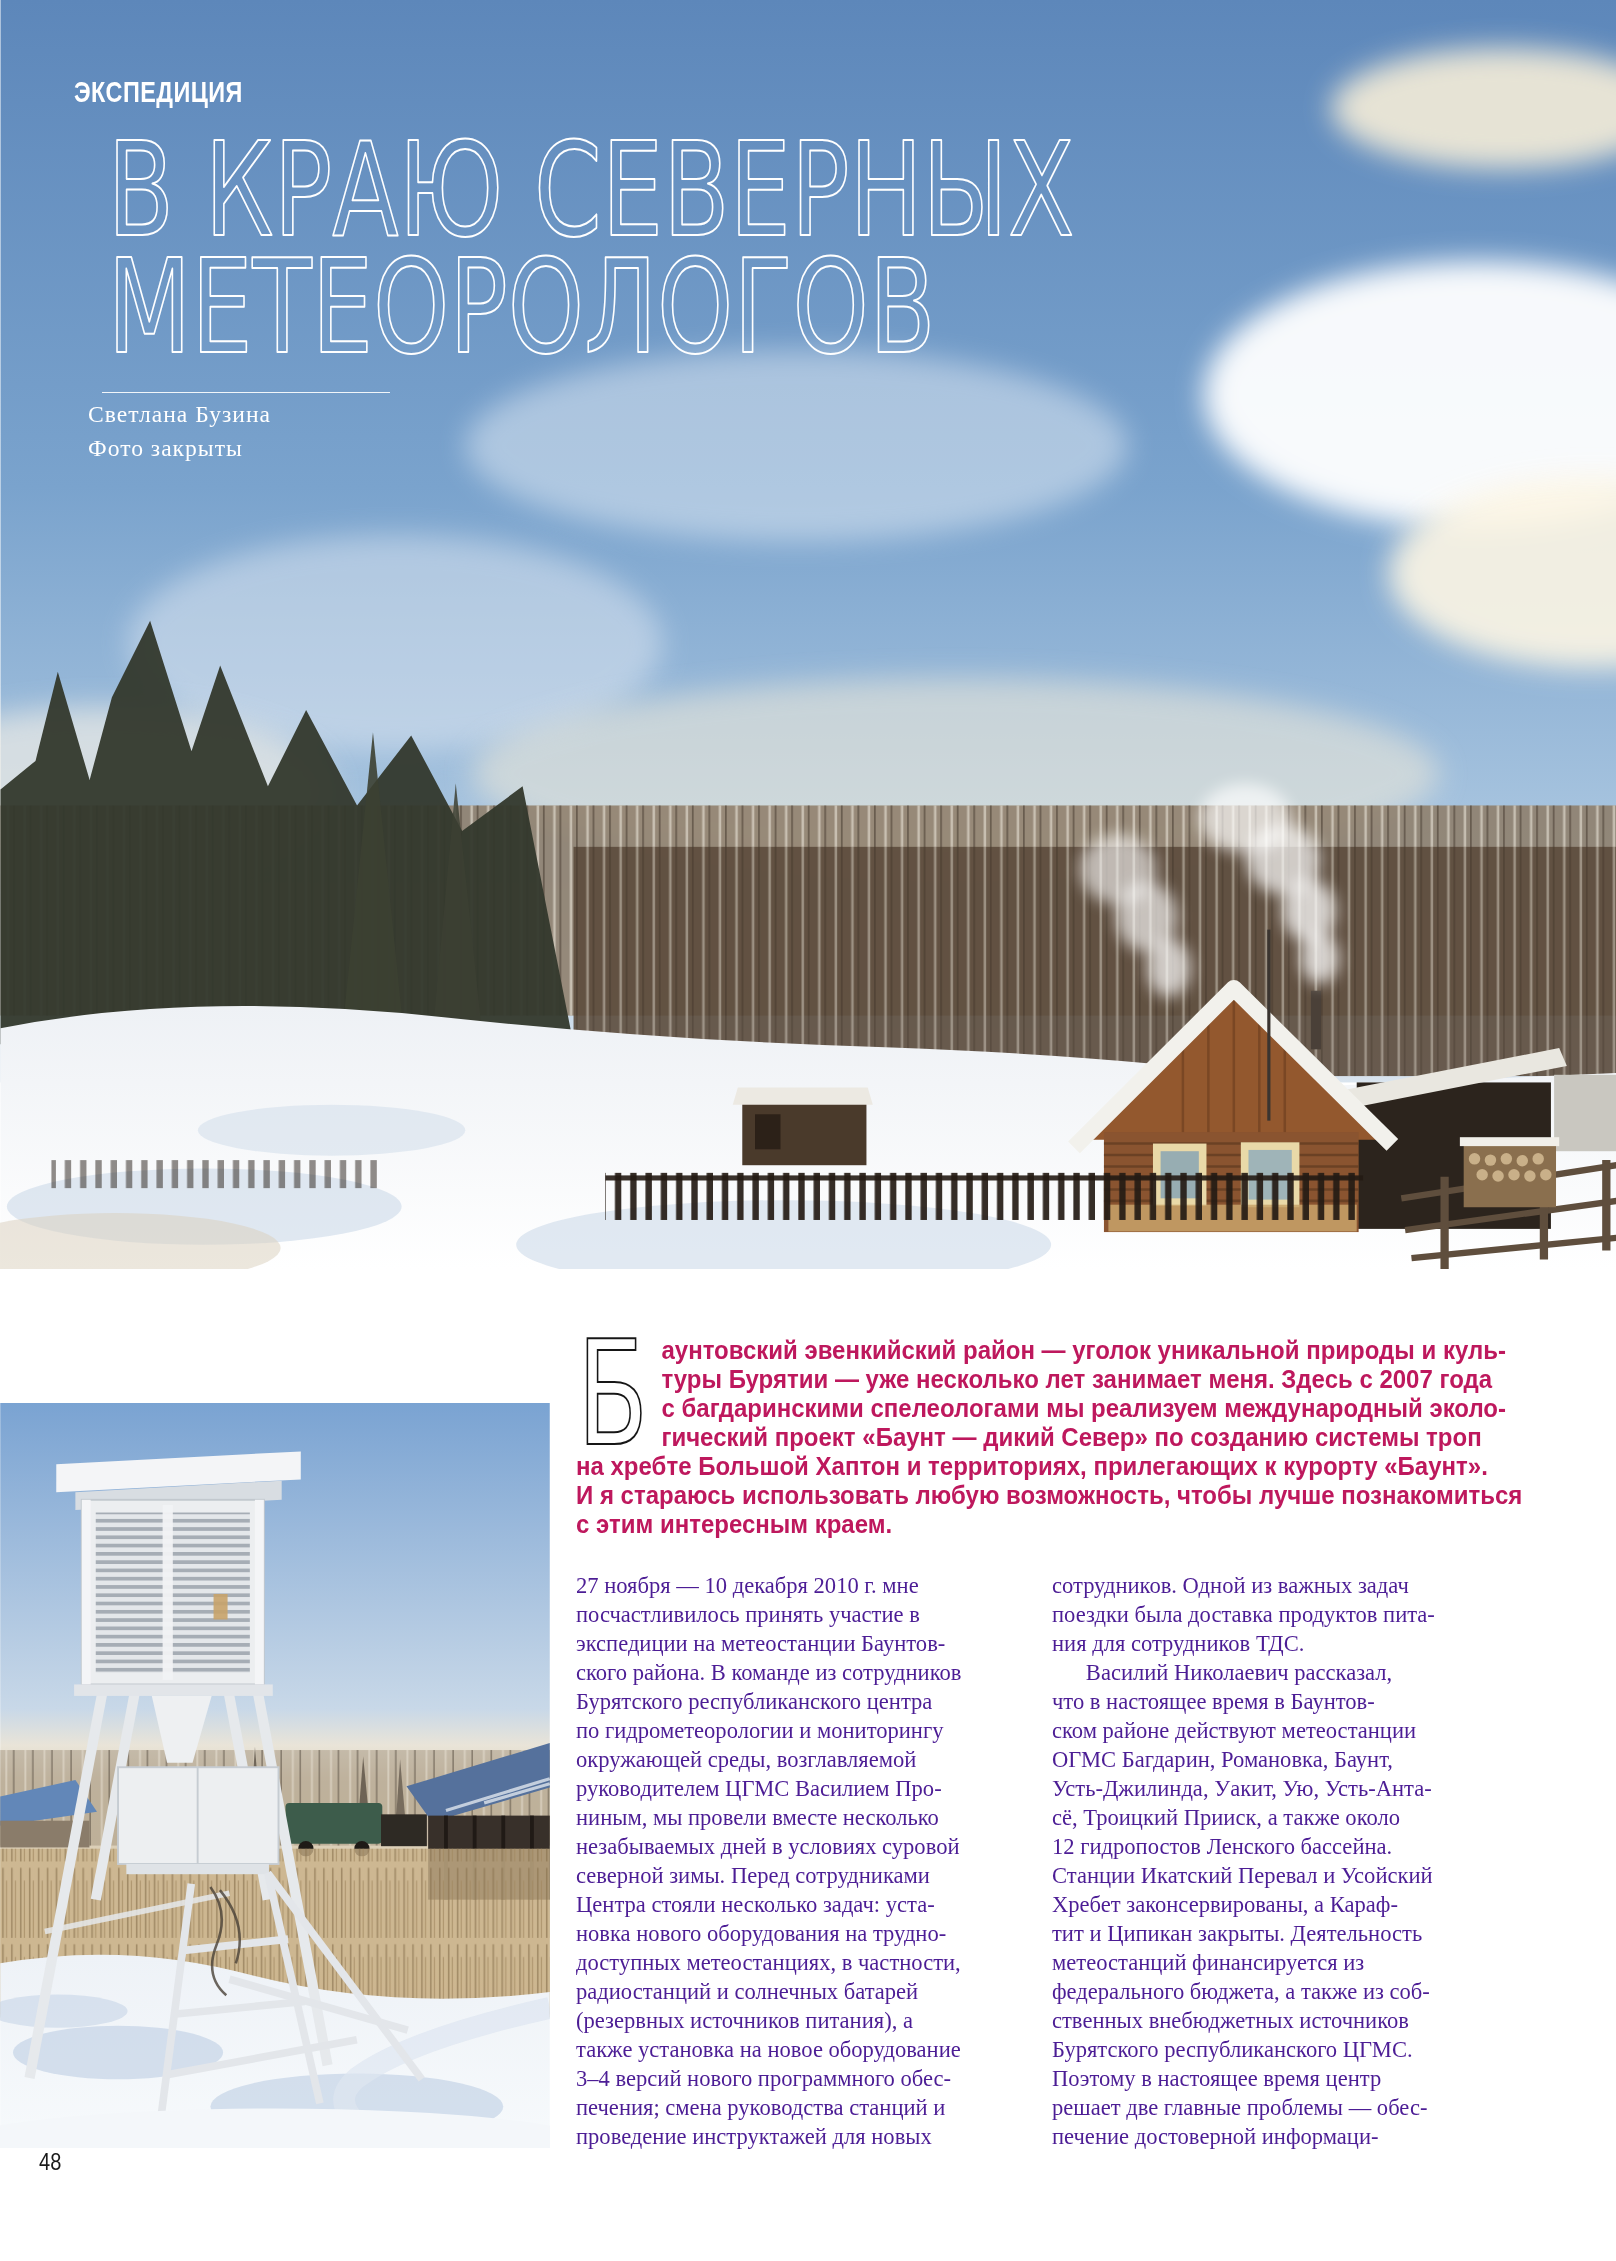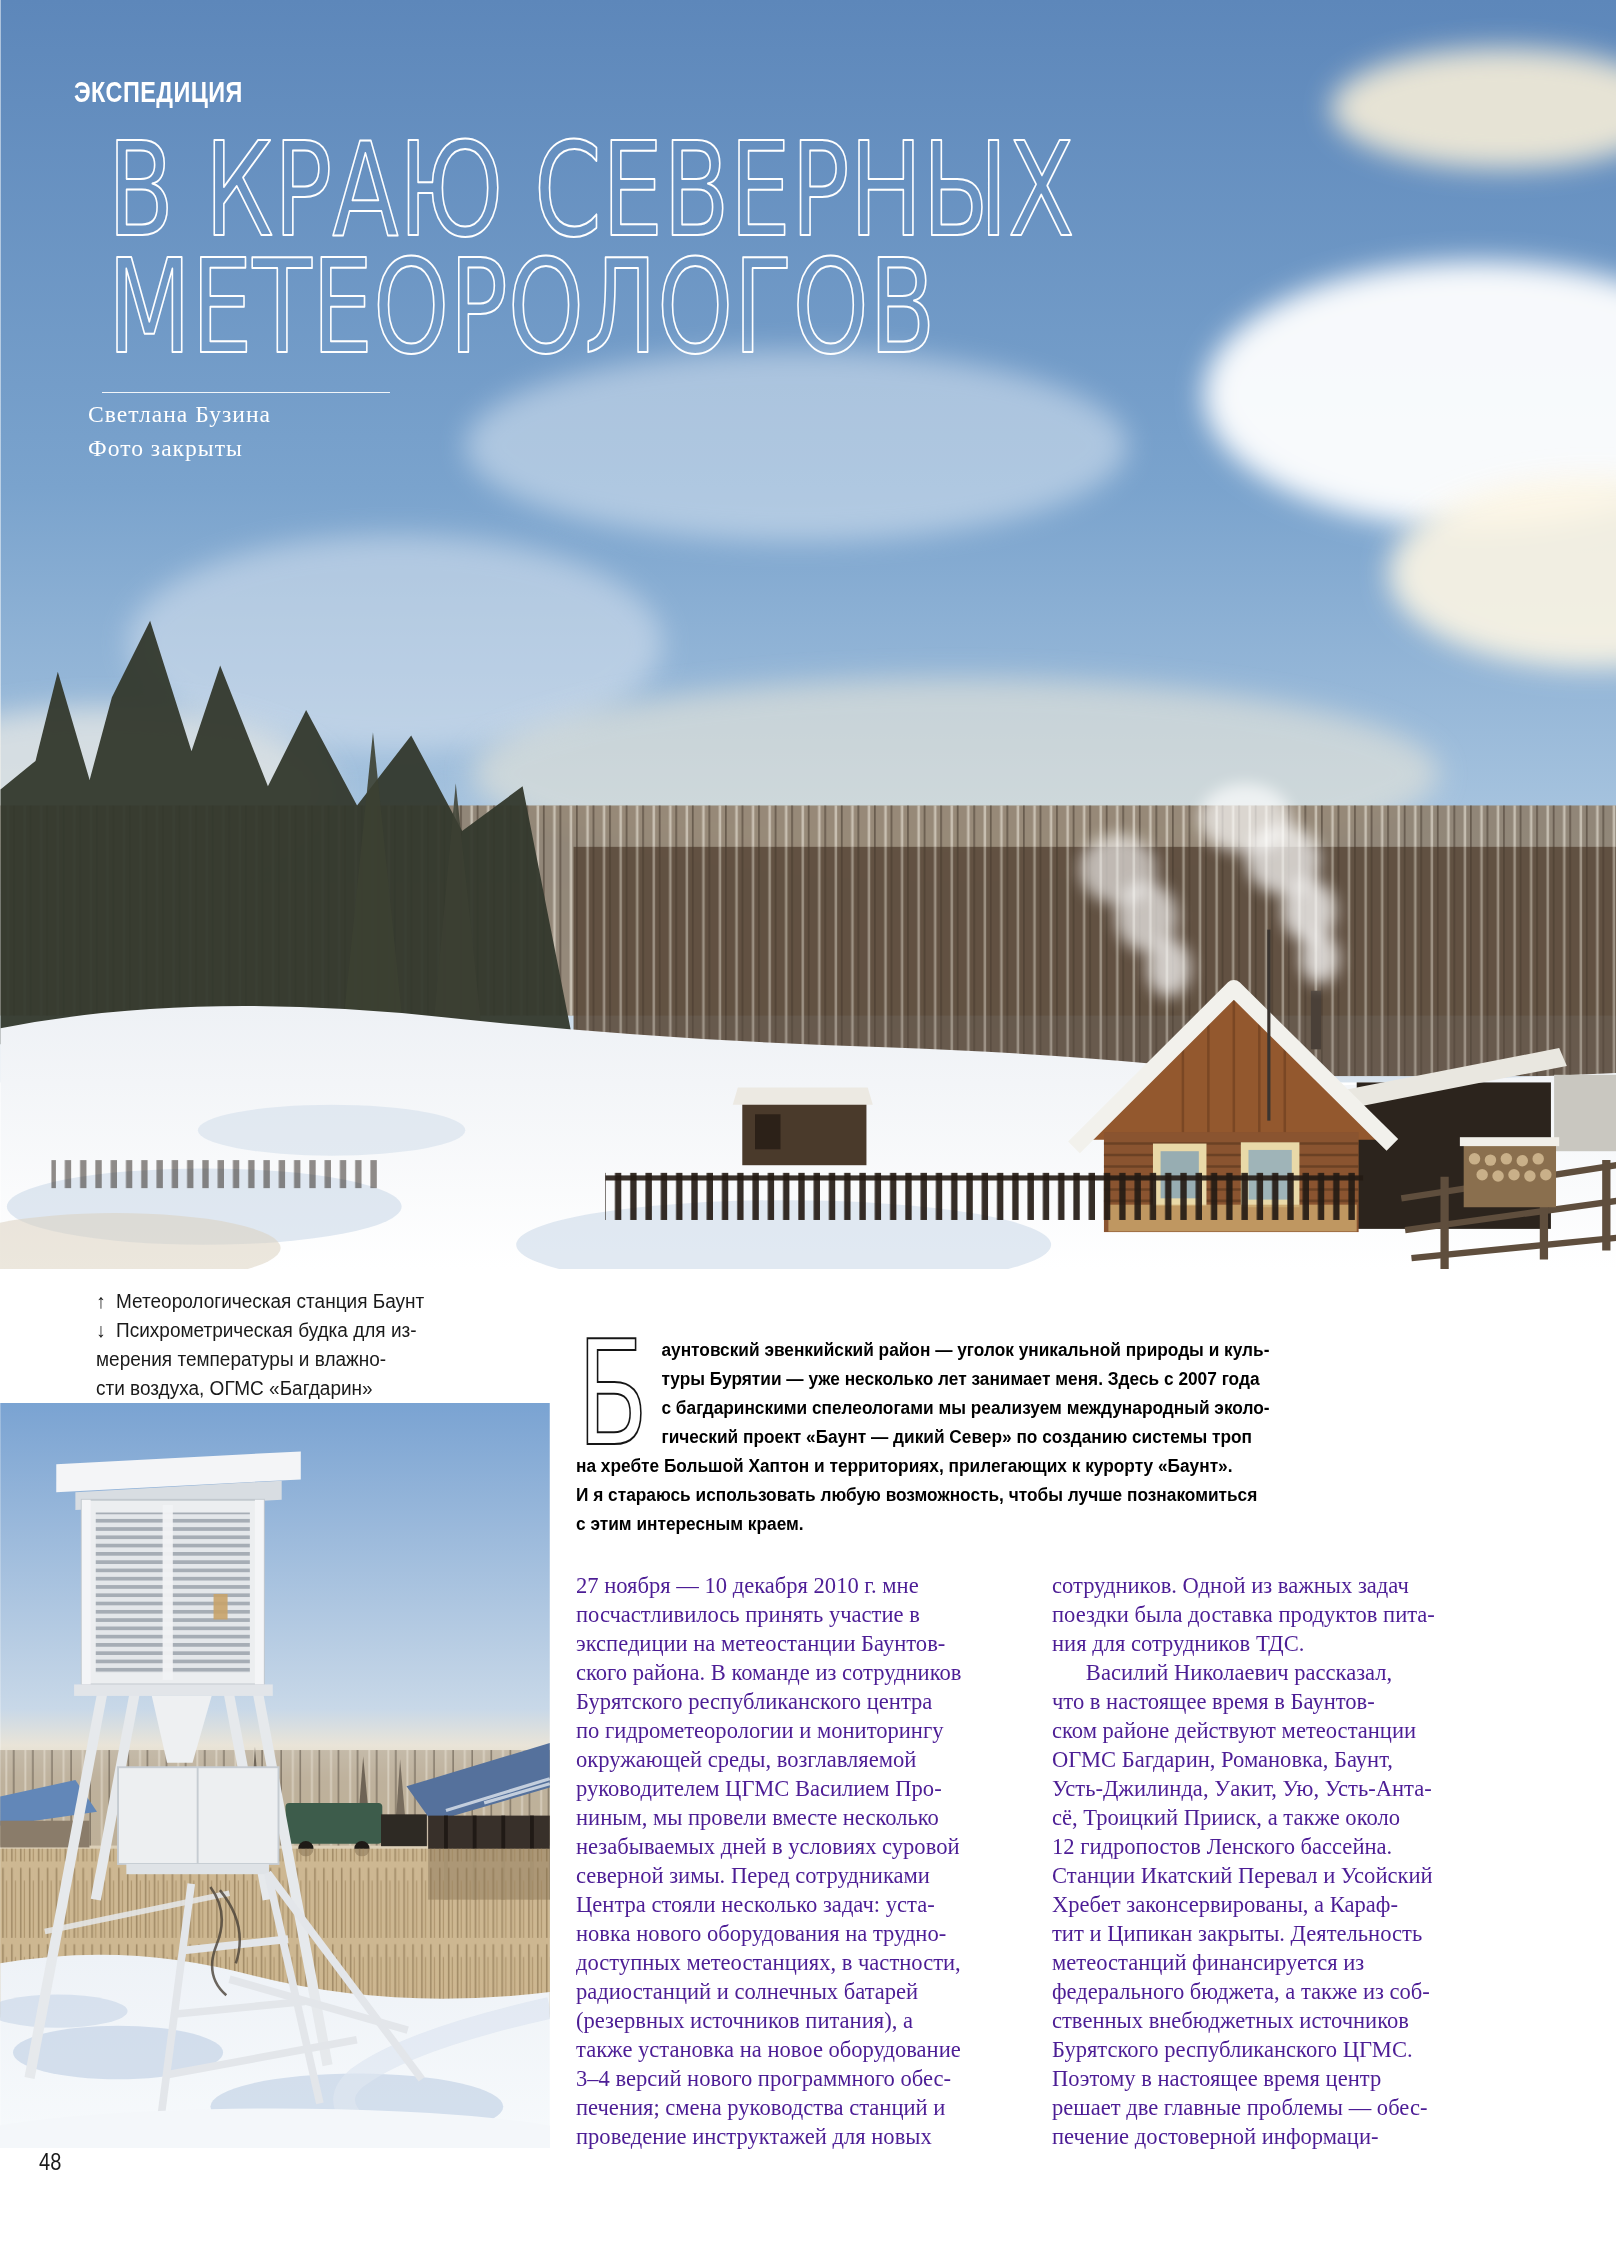--- a/index.html
+++ b/index.html
@@ -15,21 +15,21 @@
     transform:scaleX(.78);transform-origin:left top;white-space:nowrap;
   }
   .byline-rule{left:102px;top:392px;width:288px;height:1.3px;background:rgba(255,255,255,.9);}
   .byline{left:88px;top:397px;font-size:23.6px;line-height:34px;color:#ffffff;letter-spacing:1px;}
   
   .captions{left:96px;top:1287px;width:357px;font-family:"Liberation Sans",sans-serif;
     font-size:20px;line-height:29px;color:#1a1a1a;}
   .captions .line{white-space:pre;transform:scaleX(.95);transform-origin:left center;}
   
   .lede{left:576px;top:1336px;width:984px;font-family:"Liberation Sans",sans-serif;
-    font-weight:bold;font-size:18px;line-height:29px;color:#000000;}
+    font-weight:bold;font-size:25px;line-height:29px;color:#be185d;}
   .lede .line{white-space:nowrap;transform:scaleX(.96);transform-origin:left center;}
   .lede .line:nth-child(-n+4){padding-left:89px;}
   
   .col{top:1571px;width:478px;font-size:24px;line-height:29px;color:#4c1d95;}
   .col .line{white-space:pre;transform:scaleX(.94);transform-origin:left center;}
   .col-left{left:576px;}
   .col-right{left:1052px;}
   .col-right .line:nth-child(4){text-indent:36px;}
   
   .pagenum{left:39px;top:2149px;font-family:"Liberation Sans",sans-serif;
@@ -187,26 +187,20 @@
       <text class="outline" x="225" y="552" font-size="203">МЕТЕОРОЛОГОВ</text>
     </g>
   </svg>
 
   <div class="abs byline-rule"></div>
   <div class="abs byline">
     <div>Светлана Бузина</div>
     <div>Фото закрыты</div>
   </div>
 
-  <div class="abs captions">
-      <div class="line">↑  Метеорологическая станция Баунт</div>
-      <div class="line">↓  Психрометрическая будка для из-</div>
-      <div class="line">мерения температуры и влажно-</div>
-      <div class="line">сти воздуха, ОГМС «Багдарин»</div>
-    </div>
 
   <svg class="abs" style="left:0;top:1403px" width="550" height="745" viewBox="0 0 863 1170" aria-hidden="true">
     <defs>
       <linearGradient id="skyGrad2" x1="0" y1="0" x2="0" y2="1">
         <stop offset="0" stop-color="#7aa3d2"></stop>
         <stop offset="0.5" stop-color="#c8d8e8"></stop>
         <stop offset="0.56" stop-color="#e9e4d8"></stop>
         <stop offset="0.62" stop-color="#ddd2bd"></stop>
         <stop offset="1" stop-color="#d8c8a8"></stop>
       </linearGradient>

